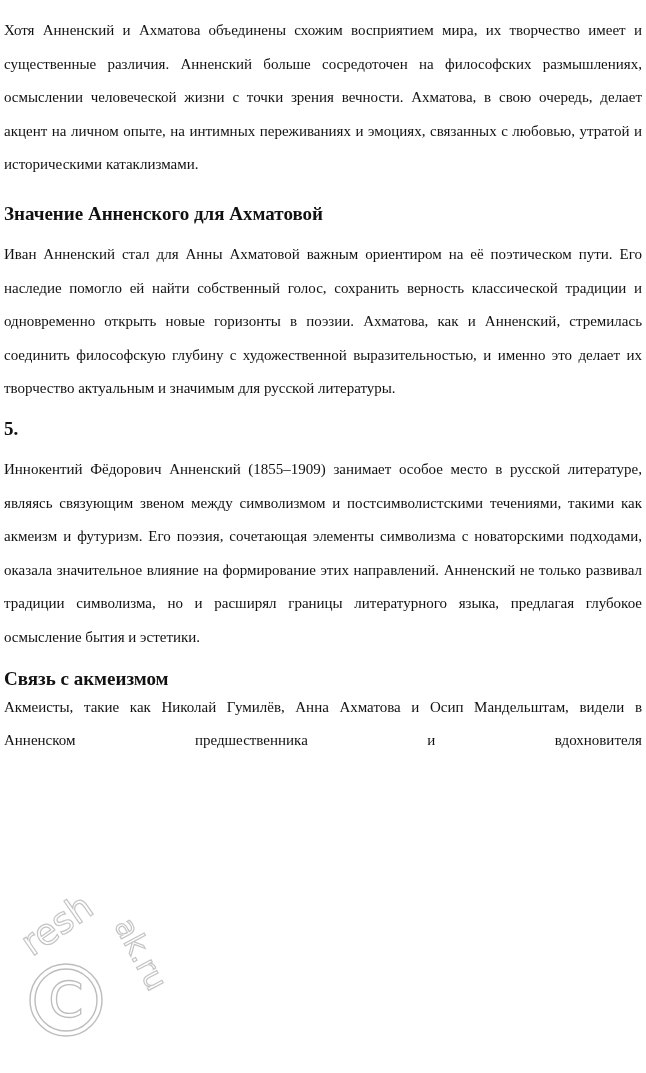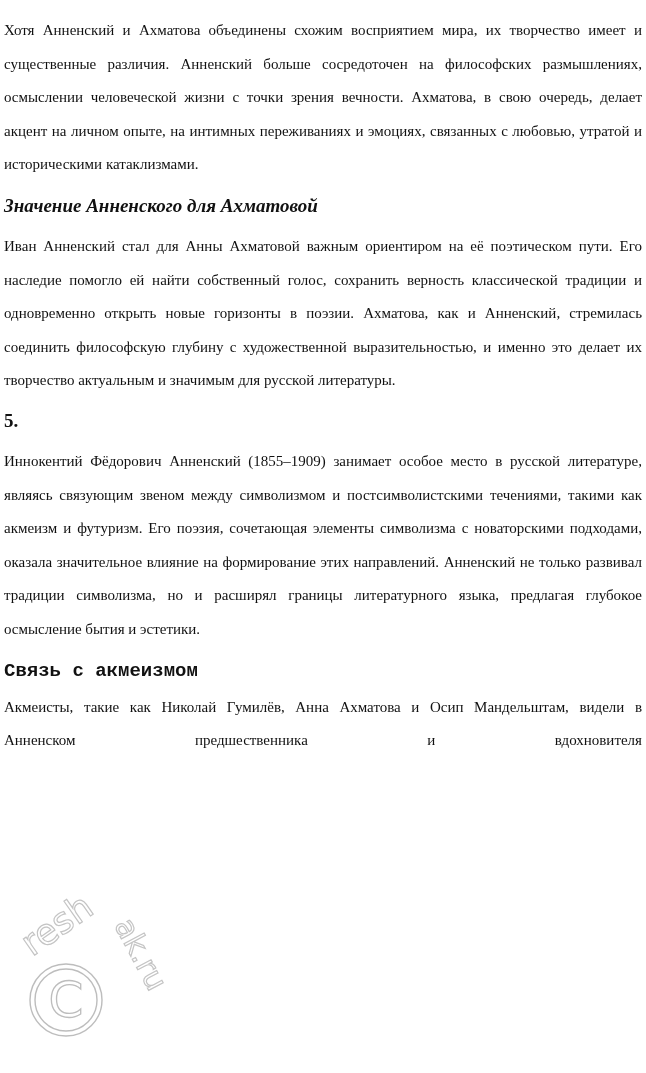--- a/index.html
+++ b/index.html
@@ -65,31 +65,31 @@
     }
   </style>
 </head>
 <body>
 
 <div class="page">
 
 
   <p class="para" style="margin-top:14px;">Хотя Анненский и Ахматова объединены схожим восприятием мира, их творчество имеет и существенные различия. Анненский больше сосредоточен на философских размышлениях, осмыслении человеческой жизни с точки зрения вечности. Ахматова, в свою очередь, делает акцент на личном опыте, на интимных переживаниях и эмоциях, связанных с любовью, утратой и историческими катаклизмами.</p>
 
-  <p class="heading" style="margin-top:12px;font-style:italic;">Значение Анненского для Ахматовой</p>
+  <p class="heading" style="margin-top:20px;">Значение Анненского для Ахматовой</p>
 
   <p class="para" style="margin-top:12px;">Иван Анненский стал для Анны Ахматовой важным ориентиром на её поэтическом пути. Его наследие помогло ей найти собственный голос, сохранить верность классической традиции и одновременно открыть новые горизонты в поэзии. Ахматова, как и Анненский, стремилась соединить философскую глубину с художественной выразительностью, и именно это делает их творчество актуальным и значимым для русской литературы.</p>
 
   <p class="heading" style="margin-top:11px;">5.</p>
 
   <p class="para" style="margin-top:12px;">Иннокентий Фёдорович Анненский (1855–1909) занимает особое место в русской литературе, являясь связующим звеном между символизмом и постсимволистскими течениями, такими как акмеизм и футуризм. Его поэзия, сочетающая элементы символизма с новаторскими подходами, оказала значительное влияние на формирование этих направлений. Анненский не только развивал традиции символизма, но и расширял границы литературного языка, предлагая глубокое осмысление бытия и эстетики.</p>
 
-  <p class="heading" style="margin-top:12px;font-family:Liberation Mono, monospace;">Связь с акмеизмом</p>
+  <p class="heading" style="margin-top:12px;">Связь с акмеизмом</p>
 
-  <p class="para" style="margin-top:8px; text-align-last: justify;">Акмеисты, такие как Николай Гумилёв, Анна Ахматова и Осип Мандельштам, видели в Анненском предшественника и вдохновителя</p>
+  <p class="para" style="margin-top:0; text-align-last: justify;">Акмеисты, такие как Николай Гумилёв, Анна Ахматова и Осип Мандельштам, видели в Анненском предшественника и вдохновителя</p>
 
 </div>
 
 <div class="watermark">
   <svg width="170" height="150" viewBox="0 0 170 150">
     <g fill="none" stroke="#bdbdbd" stroke-width="1.4">
       <circle cx="52" cy="105" r="36"></circle>
       <circle cx="52" cy="105" r="31"></circle>
     </g>
     <text x="52" y="122" text-anchor="middle" font-family="DejaVu Sans, sans-serif" font-size="50" fill="none" stroke="#bdbdbd" stroke-width="1.3">C</text>

